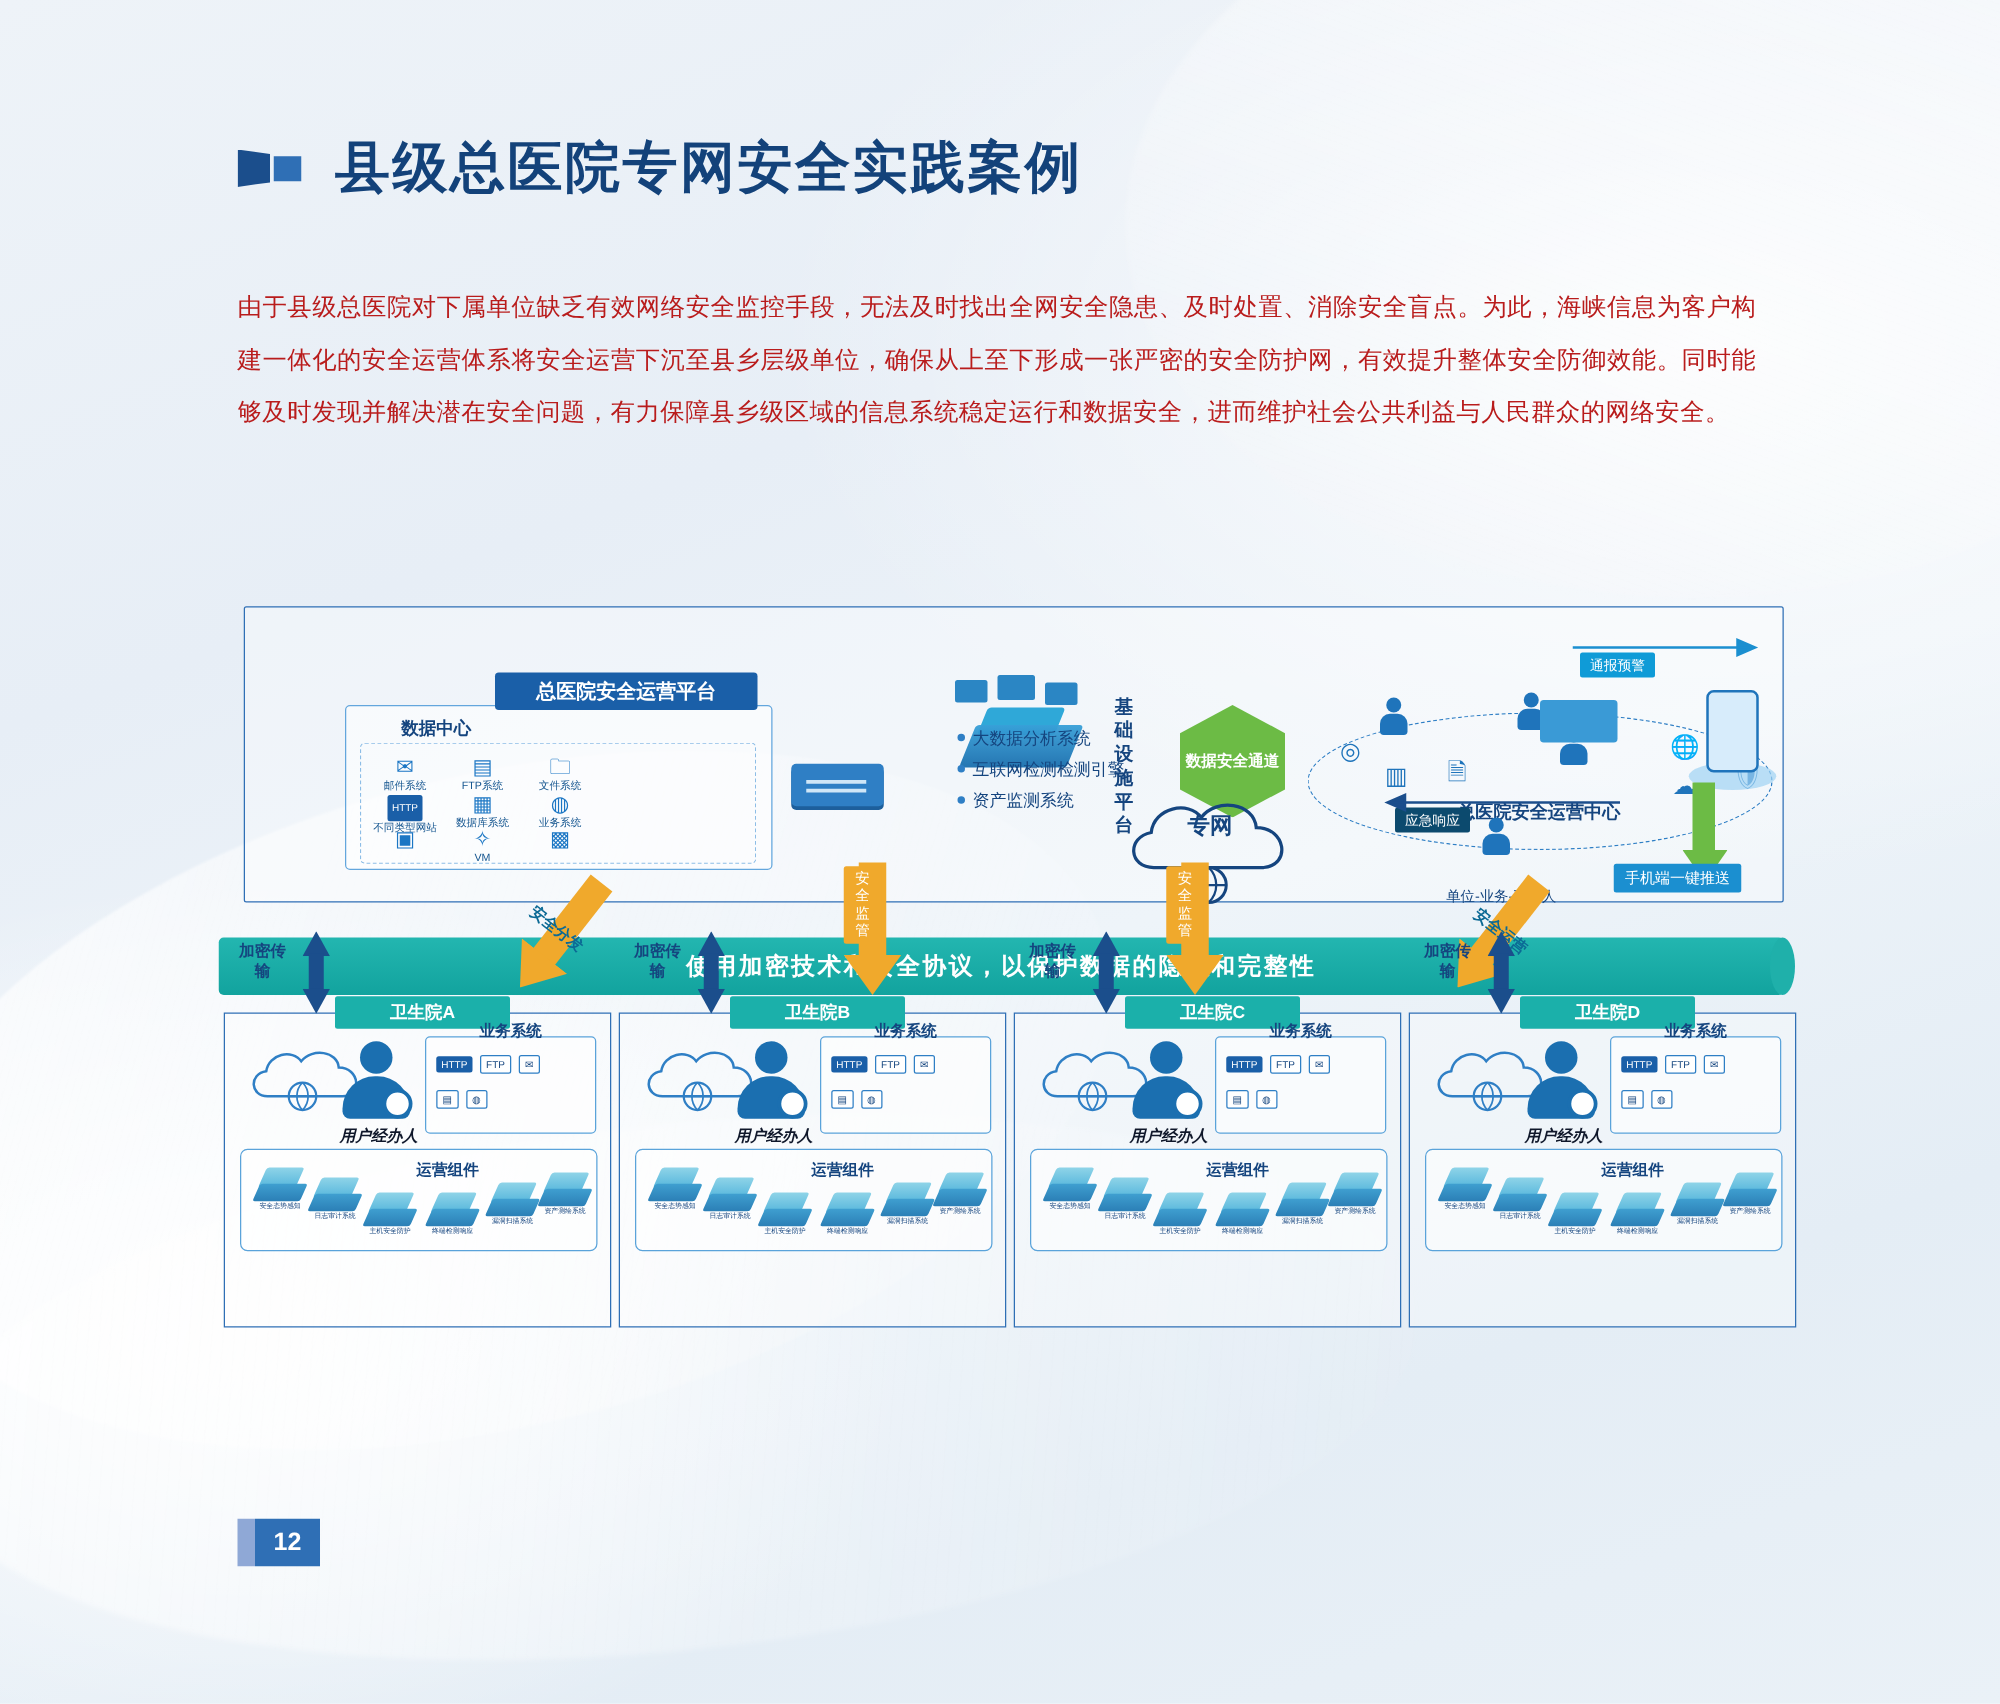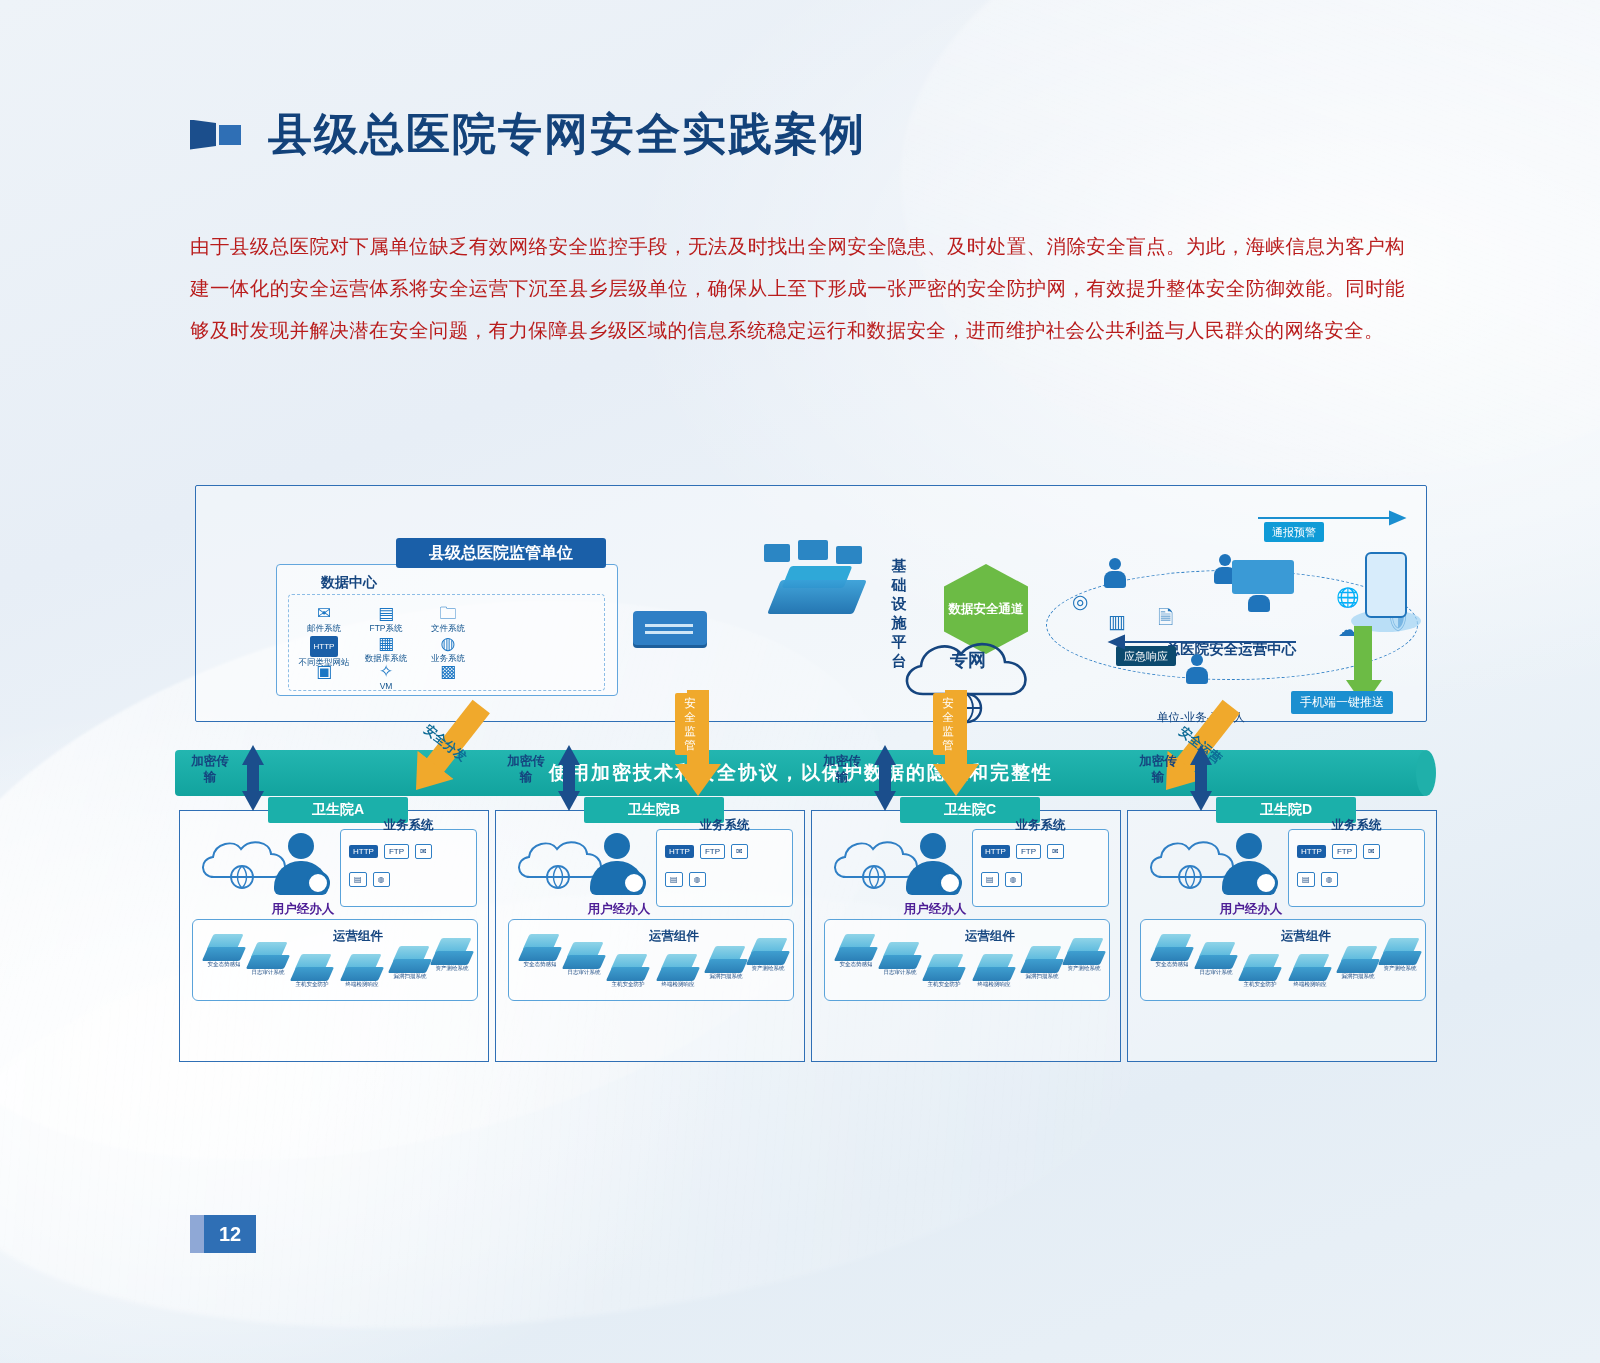--- a/index.html
+++ b/index.html
@@ -131,21 +131,21 @@
   .barrow{position:absolute;left:58px;top:-66px;width:30px;height:66px;}
   .barrow .up{position:absolute;left:4px;top:0;width:22px;height:20px;background:#1b4e8c;clip-path:polygon(50% 0,100% 100%,0 100%);}
   .barrow .mid{position:absolute;left:9px;top:18px;width:12px;height:30px;background:#1b4e8c;}
   .barrow .dn{position:absolute;left:4px;top:46px;width:22px;height:20px;background:#1b4e8c;clip-path:polygon(0 0,100% 0,50% 100%);}
 
   .ccloud{position:absolute;left:14px;top:24px;width:92px;height:60px;}
   .cuser{position:absolute;left:92px;top:22px;width:58px;height:66px;}
   .cuser .hd{position:absolute;left:16px;top:0;width:26px;height:26px;border-radius:50%;background:#1b6fb0;}
   .cuser .bd{position:absolute;left:2px;top:28px;width:54px;height:34px;background:#1b6fb0;border-radius:26px 26px 6px 6px;}
   .cuser .gear{position:absolute;left:34px;top:38px;width:18px;height:18px;border-radius:50%;background:#fff;border:3px solid #1b6fb0;}
-  .clabel{position:absolute;left:78px;top:90px;width:90px;text-align:center;font-size:12.5px;color:#4c1d95;font-weight:bold;}
+  .clabel{position:absolute;left:78px;top:90px;width:90px;text-align:center;font-size:12.5px;color:#0f172a;font-weight:bold;font-style:italic;}
 
   .biz{position:absolute;left:160px;top:18px;width:135px;height:76px;border:1px solid #5aa3da;border-radius:4px;background:rgba(255,255,255,.6);}
   .biz .t{position:absolute;left:0;top:-13px;width:135px;text-align:center;font-size:12.5px;color:#15457f;font-weight:bold;}
   .biz .row{position:absolute;left:8px;top:18px;width:120px;display:flex;gap:6px;align-items:center;}
   .chipb{background:#1a5fa8;color:#fff;font-size:8px;padding:2px 4px;border-radius:2px;}
   .chipw{border:1.2px solid #2f7fc5;color:#15457f;font-size:8px;padding:2px 4px;border-radius:2px;background:#fff;}
 
   .ops{position:absolute;left:12px;top:108px;width:284px;height:80px;border:1px solid #5aa3da;border-radius:6px;background:rgba(255,255,255,.55);}
   .ops .t{position:absolute;left:140px;top:8px;font-size:12.5px;color:#15457f;font-weight:bold;}
   .tile{position:absolute;width:38px;height:30px;}
@@ -175,21 +175,21 @@
   <div class="page-title">县级总医院专网安全实践案例</div>
 </div>
 
 <div class="para">由于县级总医院对下属单位缺乏有效网络安全监控手段，无法及时找出全网安全隐患、及时处置、消除安全盲点。为此，海峡信息为客户构建一体化的安全运营体系将安全运营下沉至县乡层级单位，确保从上至下形成一张严密的安全防护网，有效提升整体安全防御效能。同时能够及时发现并解决潜在安全问题，有力保障县乡级区域的信息系统稳定运行和数据安全，进而维护社会公共利益与人民群众的网络安全。</div>
 
 <div class="diagram">
 
   <div class="top-panel">
 
     <div class="plat-box"></div>
-    <div class="plat-label">县级总医院监管单位</div>
+    <div class="plat-label">总医院安全运营平台</div>
     <div class="dc-title">数据中心</div>
     <div class="dc-inner"></div>
 
     <div class="ico-grid">
       <div class="ico" style="left:0px;top:6px;"><span class="g">✉</span><span>邮件系统</span></div>
       <div class="ico" style="left:62px;top:6px;"><span class="g">▤</span><span>FTP系统</span></div>
       <div class="ico" style="left:124px;top:6px;"><span class="g">🗀</span><span>文件系统</span></div>
       <div class="ico" style="left:0px;top:36px;"><span class="g"><span class="httpbadge">HTTP</span></span><span>不同类型网站</span></div>
       <div class="ico" style="left:62px;top:36px;"><span class="g">▦</span><span>数据库系统</span></div>
       <div class="ico" style="left:124px;top:36px;"><span class="g">◍</span><span>业务系统</span></div>
@@ -205,20 +205,25 @@
     <div class="sw-icon"></div>
 
     <div class="three-d">
       <div class="scrn" style="left:8px;top:0;"></div>
       <div class="scrn" style="left:42px;top:-4px;width:30px;height:20px;"></div>
       <div class="scrn" style="left:80px;top:2px;"></div>
       <div class="cube2"></div>
       <div class="cube"></div>
     </div>
 
+    <div class="lines">
+      <div class="sysline"><span class="dot"></span><span>大数据分析系统</span></div>
+      <div class="sysline"><span class="dot"></span><span>互联网检测检测引擎</span></div>
+      <div class="sysline"><span class="dot"></span><span>资产监测系统</span></div>
+    </div>
 
     <div class="vert-label">基础设施平台</div>
 
     <div class="hexagon">
       <div class="hx"></div>
       <div class="txt">数据安全通道</div>
     </div>
 
     <div class="soc">
       <div class="soc-ell"></div>

